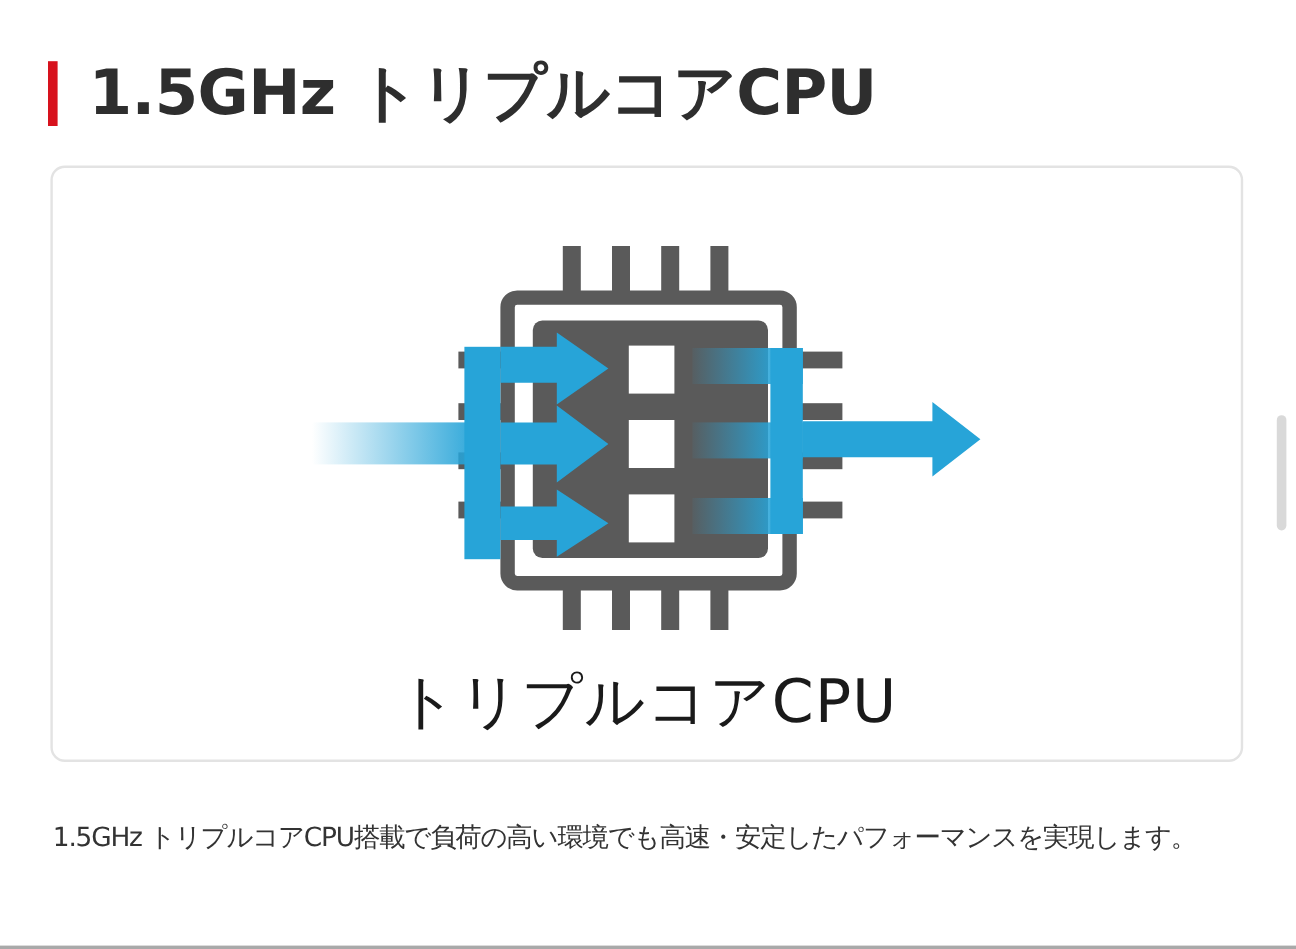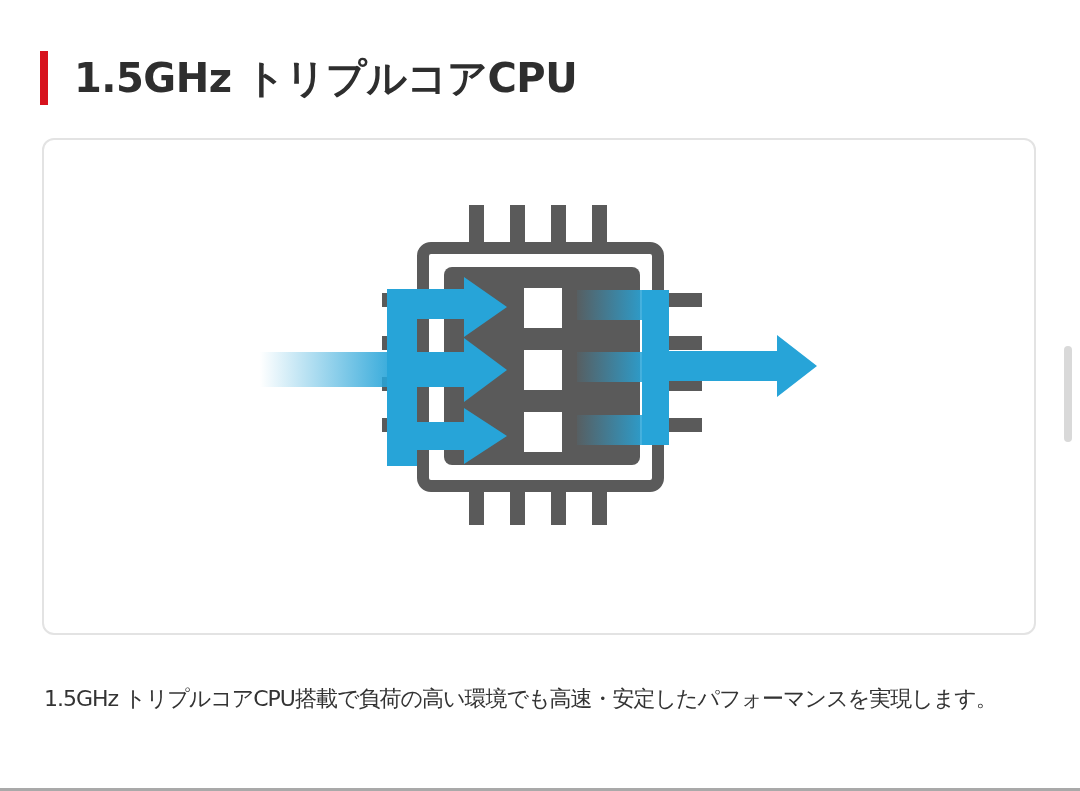--- a/index.html
+++ b/index.html
@@ -8,21 +8,21 @@
       font-family: "DejaVu Sans", "Liberation Sans", sans-serif; color: #333333;
     }
     .heading {
       position: absolute; left: 40px; top: 50px; height: 56px;
       display: flex; align-items: center;
     }
     .heading-bar {
       width: 8px; height: 54px; background: #d7121d; margin-right: 26px;
     }
     .heading-text {
-      font-size: 40px; font-weight: bold; color: #2e2e2e; letter-spacing: -0.5px;
+      font-size: 52px; font-weight: bold; color: #2e2e2e; letter-spacing: -0.5px;
       font-family: "DejaVu Sans", sans-serif;
       text-align: center;
     }
     .figure-card {
       position: absolute; left: 42px; top: 138px; width: 994px; height: 497px;
       border: 2px solid #e3e3e3; border-radius: 12px; box-sizing: border-box; background: #fff;
     }
     .figure-svg { position: absolute; left: 0; top: 0; }
     .figure-caption {
       position: absolute; left: 0; right: 0; top: 412px; text-align: center;
@@ -107,18 +107,19 @@
     <rect x="258" y="350" width="130" height="35" fill="url(#inGrad)"></rect>
 
     <rect x="385" y="287" width="30" height="177" fill="#27a4d8"></rect>
 
     <g fill="#27a4d8">
       <path d="M415 287 L462 287 L462 275 L505 305 L462 335 L462 317 L415 317 Z"></path>
       <path d="M415 350 L462 350 L462 336 L505 368 L462 400 L462 385 L415 385 Z"></path>
       <path d="M415 420 L462 420 L462 406 L505 434 L462 462 L462 448 L415 448 Z"></path>
     </g>
   </svg>
+  <div class="figure-caption">トリプルコアCPU</div>
 </div>
 
 <div class="description">1.5GHz トリプルコアCPU搭載で負荷の高い環境でも高速・安定したパフォーマンスを実現します。</div>
 
 <div class="scrollbar"></div>
 <div class="bottom-rule"></div>
 
 </body></html>

